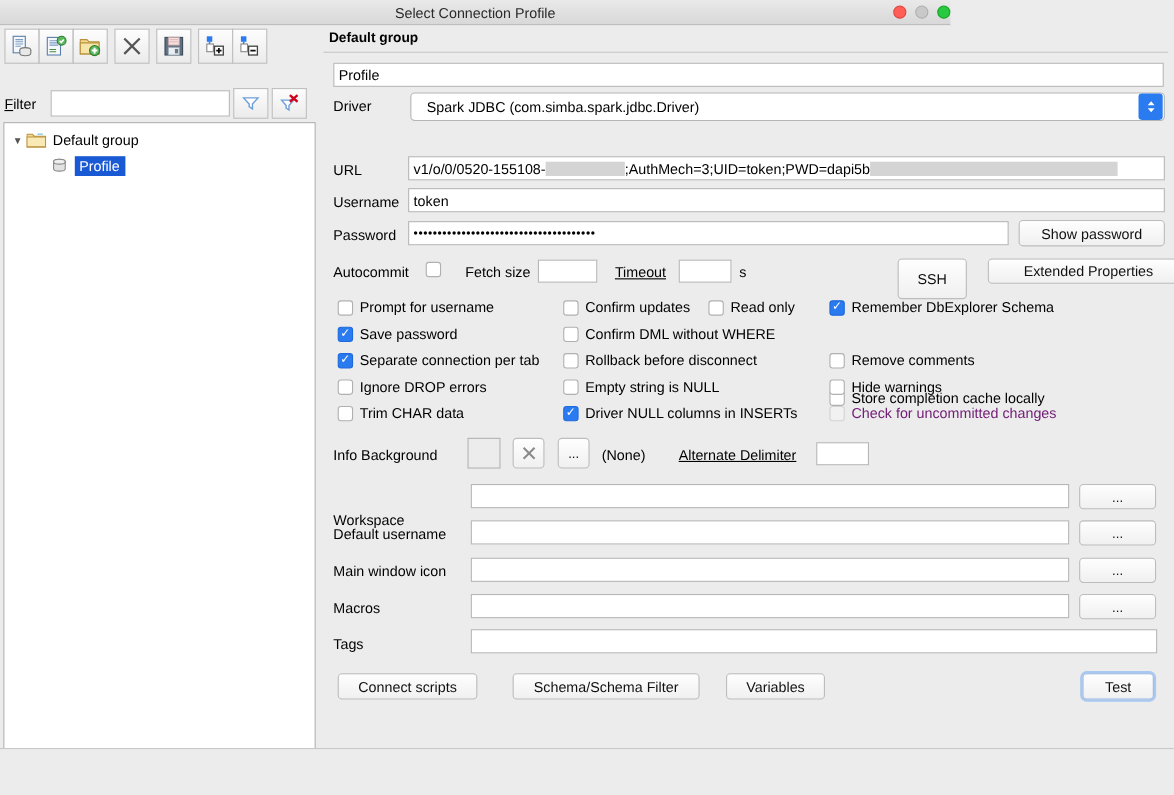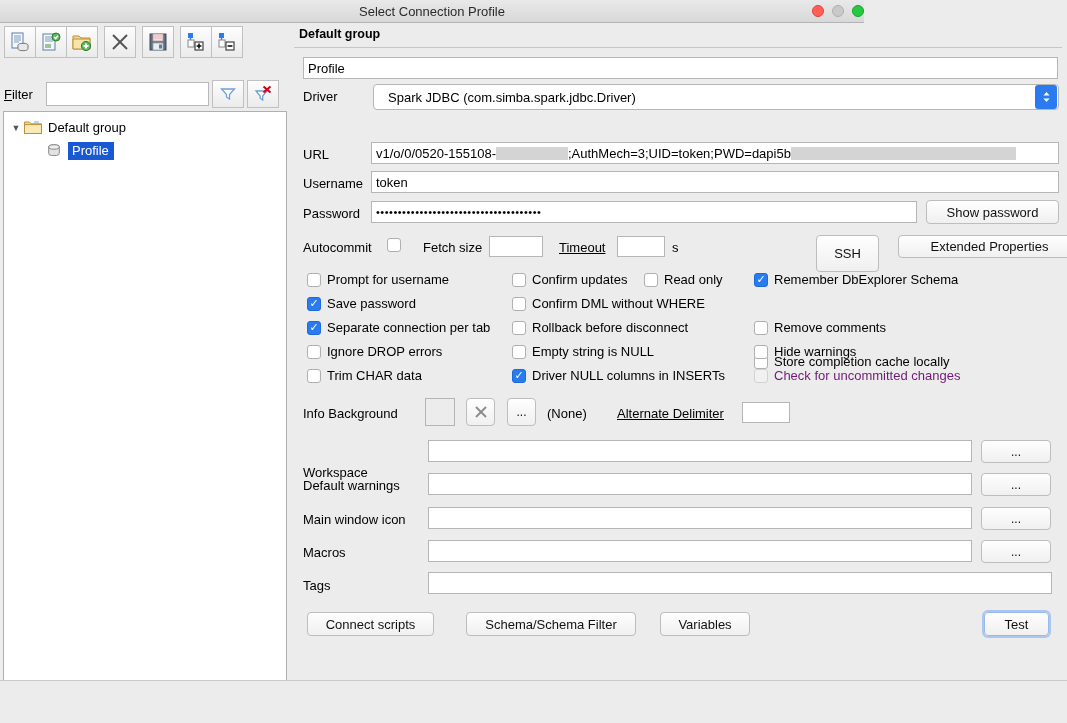--- a/index.html
+++ b/index.html
@@ -401,21 +401,21 @@
   </div>
   <div class="btn" style="position:absolute; left:218px; top:375px; width:29px; height:28px; font-size:12px;">...</div>
   <span class="lbl" style="position:absolute; left:258px; top:383px;">(None)</span>
   <span class="lbl link-underline" style="position:absolute; left:328px; top:383px;">Alternate Delimiter</span>
   <input class="field-input" type="text" style="position: absolute; left: 453px; top: 379px; width: 48px; height: 21px;" value="">
 
   <span class="lbl" style="position:absolute; left:14px; top:422px;margin-top:20px;">Workspace</span>
   <input class="field-input" type="text" style="position: absolute; left: 139px; top: 417px; width: 544px;" value="">
   <div class="btn" style="position:absolute; left:692px; top:417px; width:70px; height:23px; font-size:12px;">...</div>
 
-  <span class="lbl" style="position:absolute; left:14px; top:455px;">Default warnings</span>
+  <span class="lbl" style="position:absolute; left:14px; top:455px;">Default username</span>
   <input class="field-input" type="text" style="position: absolute; left: 139px; top: 450px; width: 544px;" value="">
   <div class="btn" style="position:absolute; left:692px; top:450px; width:70px; height:23px; font-size:12px;">...</div>
 
   <span class="lbl" style="position:absolute; left:14px; top:489px;">Main window icon</span>
   <input class="field-input" type="text" style="position: absolute; left: 139px; top: 484px; width: 544px;" value="">
   <div class="btn" style="position:absolute; left:692px; top:484px; width:70px; height:23px; font-size:12px;">...</div>
 
   <span class="lbl" style="position:absolute; left:14px; top:522px;">Macros</span>
   <input class="field-input" type="text" style="position: absolute; left: 139px; top: 517px; width: 544px;" value="">
   <div class="btn" style="position:absolute; left:692px; top:517px; width:70px; height:23px; font-size:12px;">...</div>

